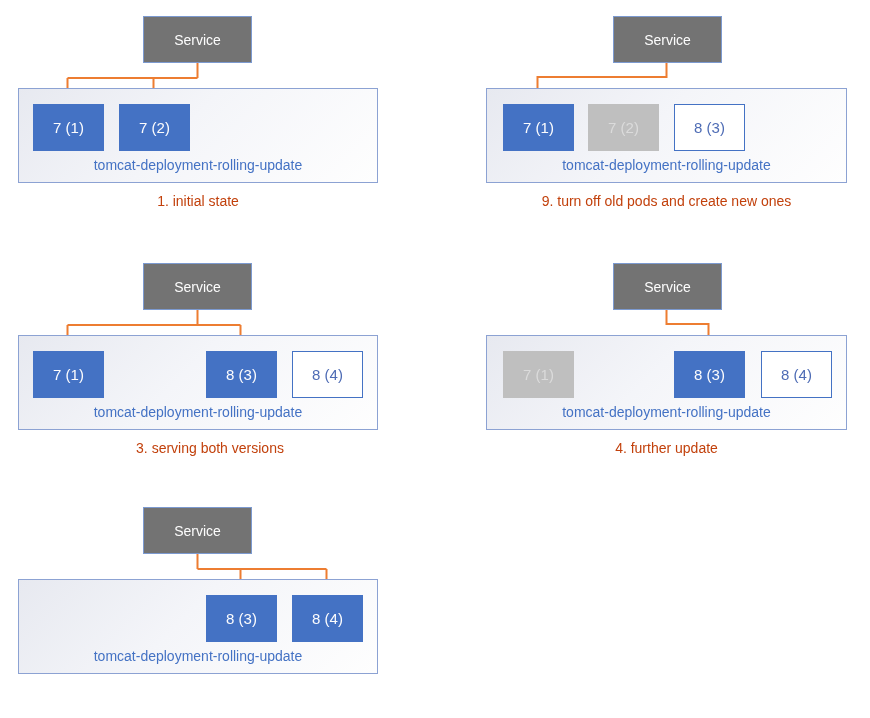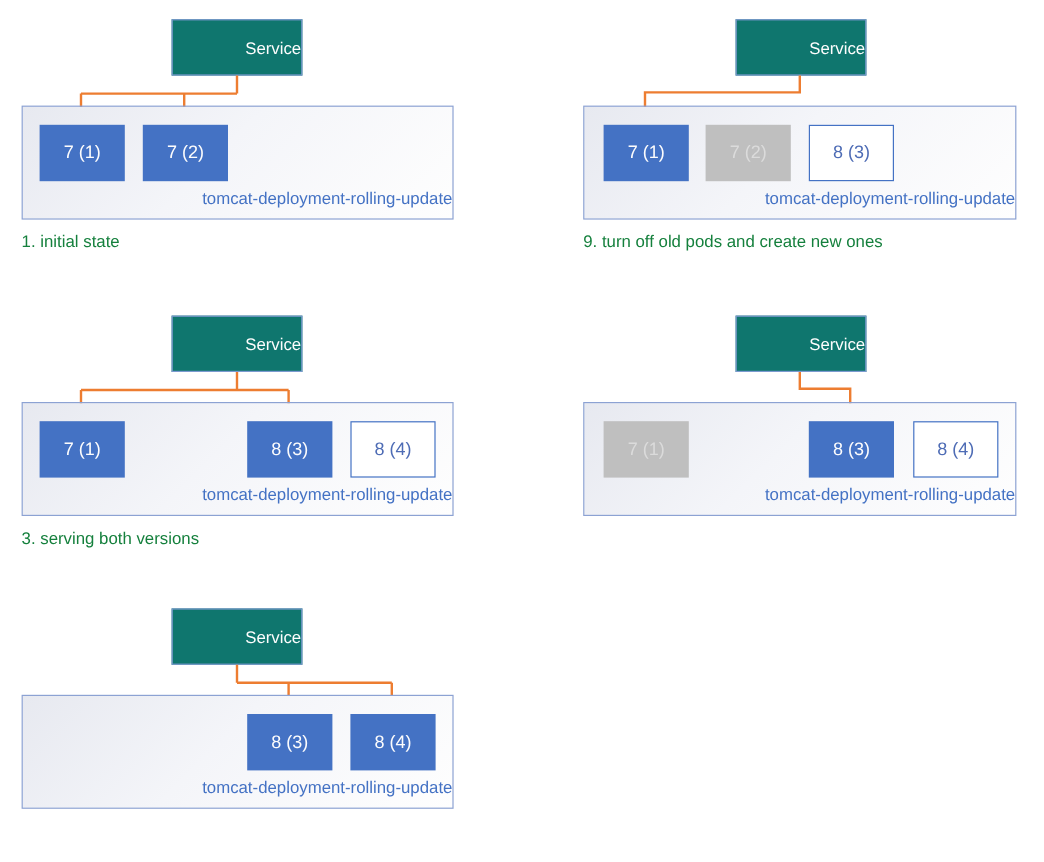--- a/index.html
+++ b/index.html
@@ -16,25 +16,25 @@
   .panel-2 { left: 435px; top: 0; }
   .panel-3 { left: 0;     top: 247px; }
   .panel-4 { left: 435px; top: 247px; }
   .panel-5 { left: 0;     top: 491px; }
 
   .service-box {
     position: absolute;
     top: 16px;
     width: 109px;
     height: 47px;
-    background: #0f766e;
+    background: #737373;
     border: 1px solid #7C9AD0;
     display: flex;
     align-items: center;
-    justify-content: flex-end;
+    justify-content: center;
     color: #FDFDFD;
     font-size: 14px;
     box-sizing: border-box;
   }
   .arrows {
     position: absolute;
     left: 0; top: 0;
     width: 435px; height: 110px;
     pointer-events: none;
   }
@@ -61,29 +61,29 @@
     box-sizing: border-box;
   }
   .pod[data-state="active"]      { background: #4472C4; color: #FCFCFD; }
   .pod[data-state="terminating"] { background: #BFBFBF; color: #DBDBDB; }
   .pod[data-state="creating"]    { background: #FFFFFF; border: 1px solid #4472C4; color: #4E6CB5; }
 
   .deployment-label {
     position: absolute;
     left: 0; right: 0;
     bottom: 9px;
-    text-align: right;
+    text-align: center;
     color: #4472C4;
     font-size: 14px;
   }
   .caption {
     position: absolute;
     top: 193px;
-    text-align: left;
-    color: #15803d;
+    text-align: center;
+    color: #c2410c;
     font-size: 14px;
   }
 </style>
 </head>
 <body>
 
 <div id="canvas">
 
   <div class="panel panel-1">
     <div class="service-box" style="left:143px">
@@ -143,21 +143,21 @@
         <span>7 (1)</span>
       </div>
       <div class="pod" style="left:187px" data-state="active">
         <span>8 (3)</span>
       </div>
       <div class="pod" style="left:273px" data-state="creating">
         <span>8 (4)</span>
       </div>
       <div class="deployment-label">tomcat-deployment-rolling-update</div>
     </div>
-    <div class="caption" style="left:18px;width:360px">3. serving both versions</div>
+    <div class="caption" style="left:30px;width:360px">3. serving both versions</div>
   </div>
 
   <div class="panel panel-4">
     <div class="service-box" style="left:178px">
       <span>Service</span>
     </div>
     <svg class="arrows" viewBox="0 0 435 110">
       <path d="M231.5,63 V77 H273.5 V95"></path>
       <polygon points="268,94 279,94 273.5,103"></polygon>
     </svg>
@@ -166,20 +166,21 @@
         <span>7 (1)</span>
       </div>
       <div class="pod" style="left:187px" data-state="active">
         <span>8 (3)</span>
       </div>
       <div class="pod" style="left:274px" data-state="creating">
         <span>8 (4)</span>
       </div>
       <div class="deployment-label">tomcat-deployment-rolling-update</div>
     </div>
+    <div class="caption" style="left:51px;width:361px">4. further update</div>
   </div>
 
   <div class="panel panel-5">
     <div class="service-box" style="left:143px">
       <span>Service</span>
     </div>
     <svg class="arrows" viewBox="0 0 435 110">
       <path d="M197.5,63 V78 M197.5,78 H326.5 M240.5,78 V95 M326.5,78 V95"></path>
       <polygon points="235,94 246,94 240.5,103"></polygon>
       <polygon points="321,94 332,94 326.5,103"></polygon>

